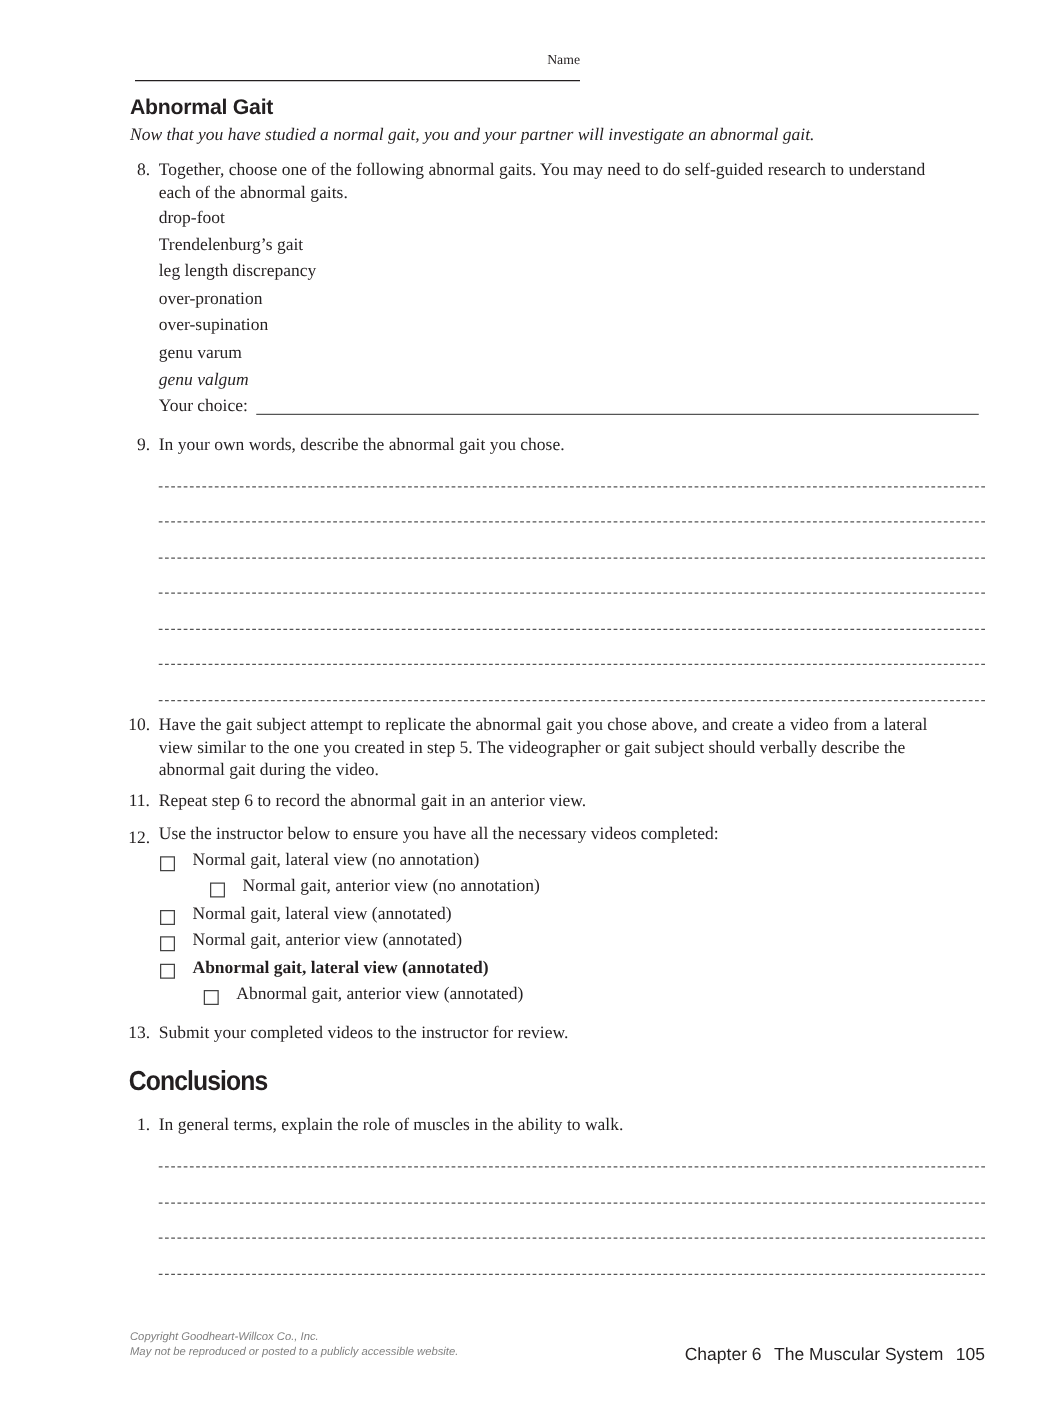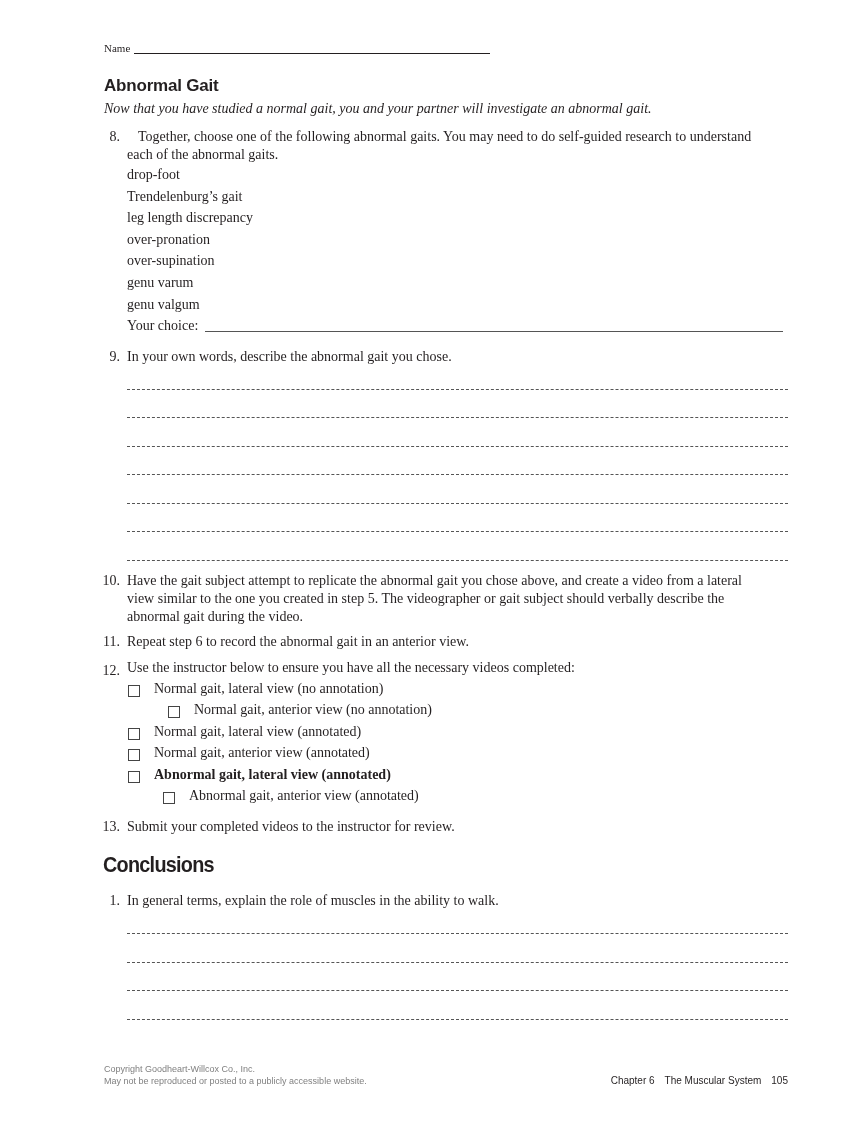--- a/index.html
+++ b/index.html
@@ -1,56 +1,56 @@
 <!DOCTYPE html>
 <html><head>
 <meta charset="utf-8">
 <style>
   html, body { margin: 0; padding: 0; background: #fff; }
   body { width: 849px; height: 1125px; position: relative; overflow: hidden; color: #231f20; }
   .abs { position: absolute; }
-  .name-row { left: 104px; top: 42px; font-size: 11px; font-family: "Liberation Serif", serif; display: flex; align-items: flex-end; }
+  .name-row { left: 104px; top: 42px; font-size: 11px; font-family: "Liberation Serif", serif; display: flex; align-items: flex-end; flex-direction: column; }
   .name-line { display: inline-block; width: 356px; border-bottom: 1px solid #231f20; margin-left: 4px; height: 10px; }
   .h2 { left: 104px; top: 76px; font-family: "Liberation Sans", sans-serif; font-weight: bold; font-size: 17px; letter-spacing: -0.2px; }
   .intro { left: 104px; top: 101px; font-family: "Liberation Serif", serif; font-style: italic; font-size: 14px; }
   .q { font-family: "Liberation Serif", serif; font-size: 14px; line-height: 18px; }
   .qnum { position: absolute; text-align: right; width: 20px; }
   .qtext { position: absolute; }
   .opt { position: absolute; left: 127px; font-family: "Liberation Serif", serif; font-size: 14px; }
   .choice-line { position: absolute; left: 205px; top: 331px; width: 578px; border-bottom: 1px solid #555; }
   .ans-line { position: absolute; left: 127px; width: 661px; height: 0; border-bottom: 1px dashed #555; }
   .check-item { position: absolute; left: 128px; font-family: "Liberation Serif", serif; font-size: 14px; display: flex; align-items: flex-end; }
   .box { display: inline-block; width: 10px; height: 10px; border: 1px solid #444; margin-right: 14px; }
   .h1 { left: 103px; top: 852px; font-family: "Liberation Sans", sans-serif; font-weight: bold; font-size: 22px; letter-spacing: -0.8px; transform: scaleX(0.9); transform-origin: left; }
-  .footer-left { left: 104px; top: 1063px; font-family: "Liberation Sans", sans-serif; font-size: 9px; color: #808080; line-height: 12px; }
-  .footer-right { right: 61px; top: 1075px; font-family: "Liberation Sans", sans-serif; font-size: 10px; color: #231f20; display: flex; gap: 10px; }
+  .footer-left { left: 104px; top: 1063px; font-family: "Liberation Sans", sans-serif; font-size: 9px; color: #808080; line-height: 12px; font-style: italic; }
+  .footer-right { right: 61px; top: 1075px; font-family: "Liberation Sans", sans-serif; font-size: 14px; color: #231f20; display: flex; gap: 10px; }
 </style>
 </head>
 <body>
 
 <div class="abs name-row">
   <span>Name</span>
   <span class="name-line"></span>
 </div>
 
 <div class="abs h2">Abnormal Gait</div>
 <div class="abs intro">Now that you have studied a normal gait, you and your partner will investigate an abnormal gait.</div>
 
 <div class="q">
   <span class="qnum" style="left:100px; top:128px;">8.</span>
-  <span class="qtext" style="left:127px; top:128px;margin-left:11px;">Together, choose one of the following abnormal gaits. You may need to do self-guided research to understand</span>
+  <span class="qtext" style="left:127px; top:128px;">Together, choose one of the following abnormal gaits. You may need to do self-guided research to understand</span>
   <span class="qtext" style="left:127px; top:146px;">each of the abnormal gaits.</span>
 </div>
 <div class="opt" style="top:167px;">drop-foot</div>
 <div class="opt" style="top:189px;">Trendelenburg’s gait</div>
 <div class="opt" style="top:210px;">leg length discrepancy</div>
 <div class="opt" style="top:232px;">over-pronation</div>
 <div class="opt" style="top:253px;">over-supination</div>
 <div class="opt" style="top:275px;">genu varum</div>
-<div class="opt" style="top:297px;">genu valgum</div>
+<div class="opt" style="top:297px;font-style:italic;">genu valgum</div>
 <div class="opt" style="top:318px;">Your choice:</div>
 <div class="choice-line"></div>
 
 <div class="q">
   <span class="qnum" style="left:100px; top:348px;">9.</span>
   <span class="qtext" style="left:127px; top:348px;">In your own words, describe the abnormal gait you chose.</span>
 </div>
 <div class="ans-line" style="top:389px;"></div>
 <div class="ans-line" style="top:417px;"></div>
 <div class="ans-line" style="top:446px;"></div>

